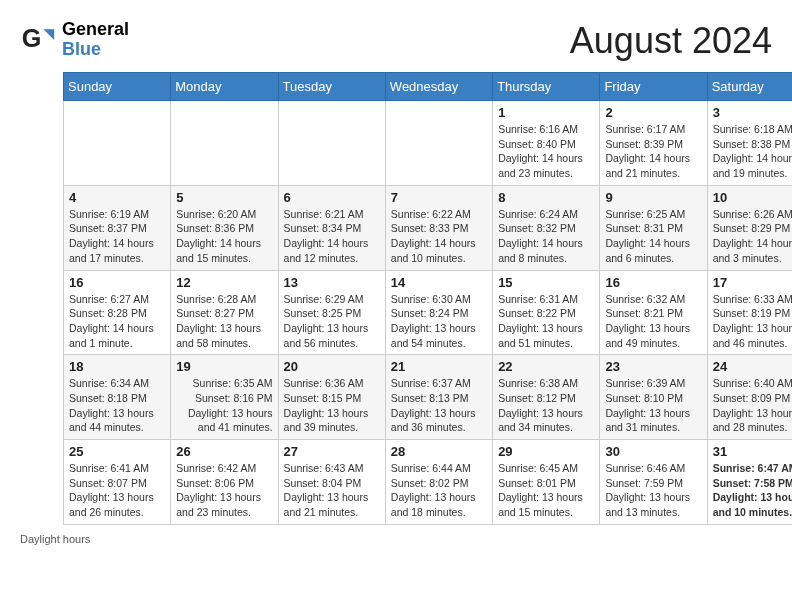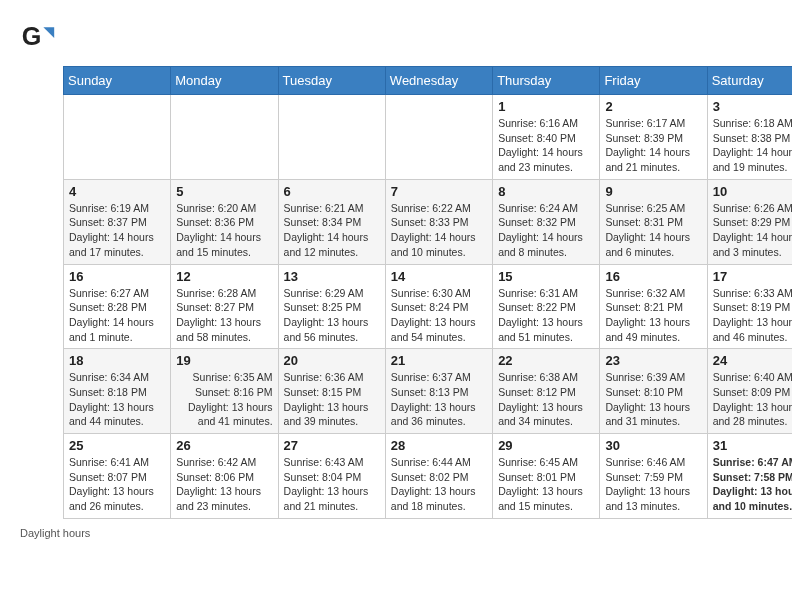--- a/index.html
+++ b/index.html
@@ -93,22 +93,27 @@
   </style>
 </head>
 <body>
 
 <div class="header">
   <div class="logo">
     <svg class="logo-icon" viewBox="0 0 40 40" xmlns="http://www.w3.org/2000/svg">
       <text x="2" y="28" font-size="28" font-weight="bold" fill="#222" font-family="Arial">G</text>
       <polygon points="26,8 38,8 38,20" fill="#3a7fc1"></polygon>
     </svg>
+    <div class="logo-text">
+      <span class="general">General</span>
+      <span class="blue">Blue</span>
+    </div>
   </div>
   <div class="title-block">
+    <div class="month-title">August 2024</div>
   </div>
 </div>
 
 <table class="calendar">
   <thead>
     <tr>
     <th>Sunday</th>
         <th>Monday</th>
         <th>Tuesday</th>
         <th>Wednesday</th>

